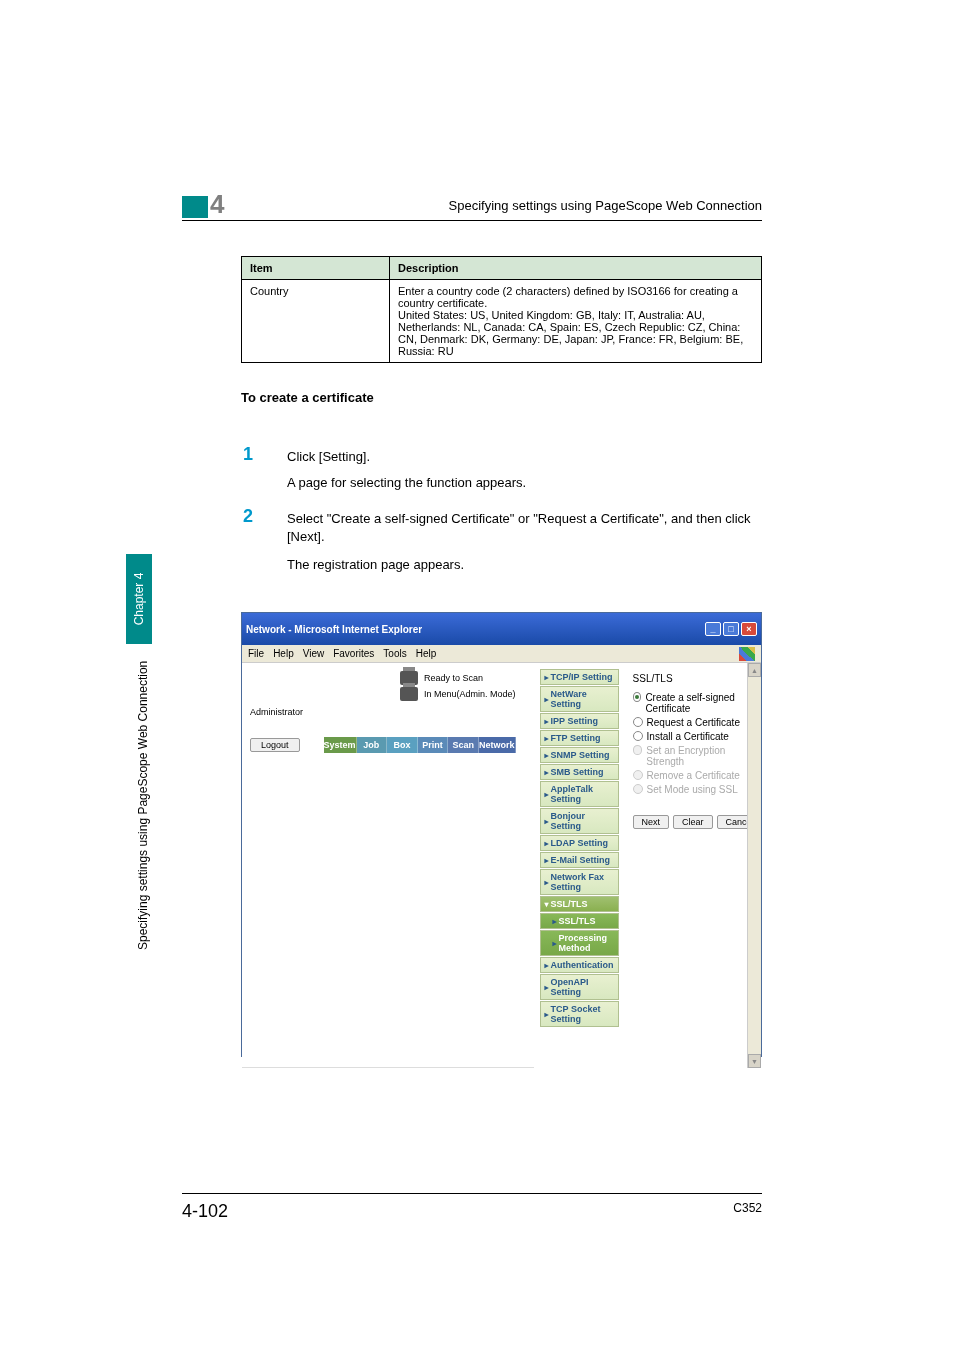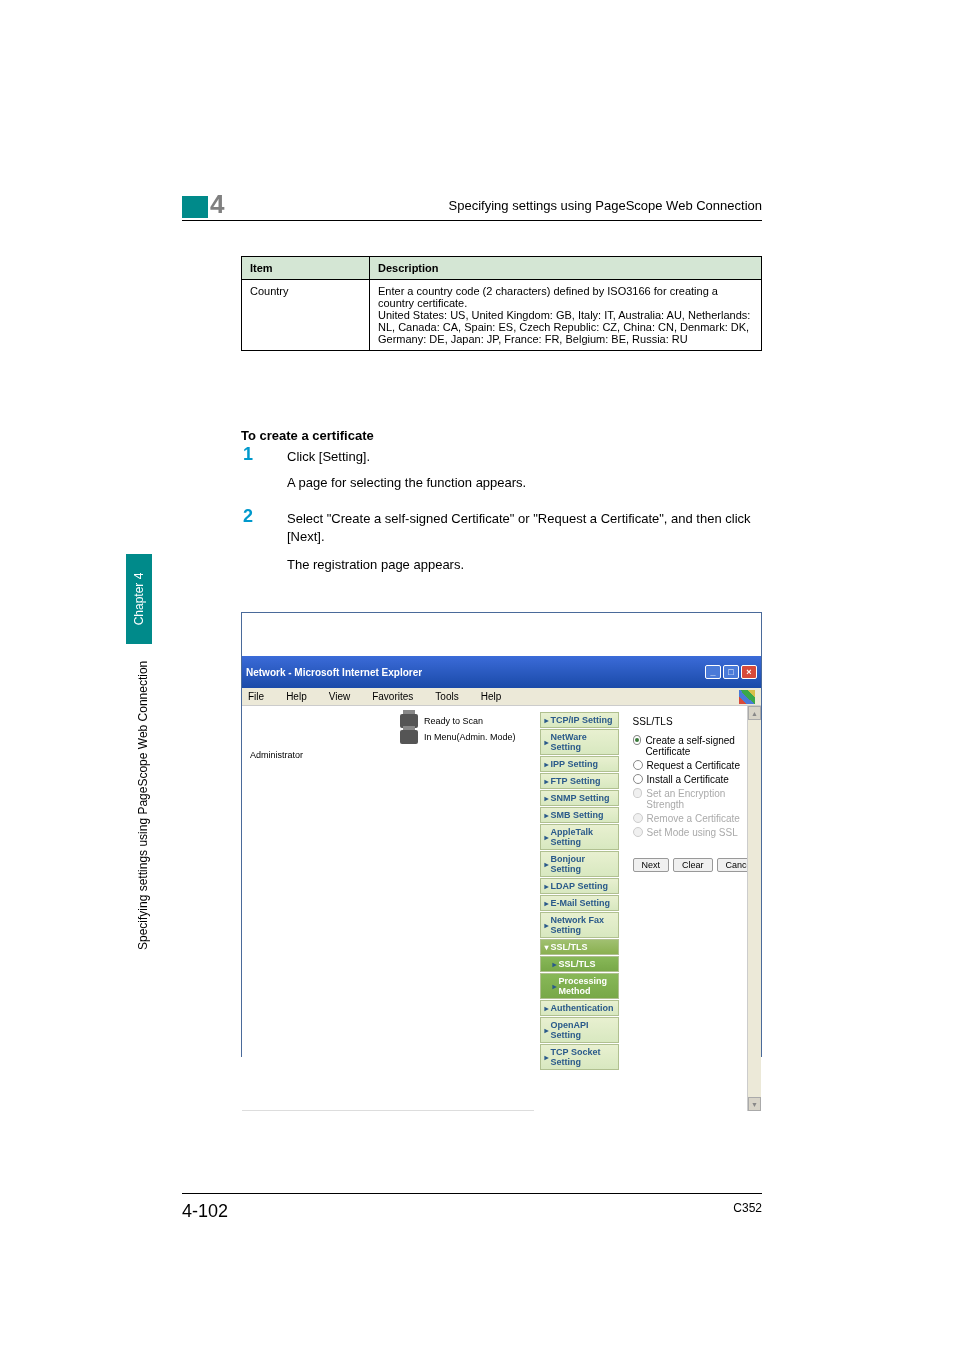--- a/index.html
+++ b/index.html
@@ -141,21 +141,20 @@
   .ss-titlebar {
     height: 20px;
     background: linear-gradient(to bottom, #3b6bd8, #1a4aa8);
     display: flex;
     align-items: center;
     justify-content: space-between;
     padding: 16px 4px;
     color: #fff;
     font-size: 10px;
     font-weight: bold;
-    margin-top: 43px;
   }
   .ss-winbtns { display: flex; gap: 2px; }
   .ss-winbtn {
     width: 16px; height: 14px;
     border: 1px solid #fff;
     border-radius: 2px;
     display: flex; align-items: center; justify-content: center;
     font-size: 9px;
   }
   .ss-min { background: #4a7ad8; }
@@ -165,21 +164,21 @@
     height: 18px;
     background: #ece9d8;
     display: flex;
     align-items: center;
     padding: 0 6px;
     font-size: 10px;
     gap: 12px;
     border-bottom: 1px solid #ccc;
     justify-content: space-between;
   }
-  .ss-menu-items { display: flex; gap: 22px; }
+  .ss-menu-items { display: flex; gap: 9px; }
   .ss-flag {
     width: 16px; height: 14px;
     background: linear-gradient(45deg, #d84a3a 25%, #4a7ad8 25%, #4a7ad8 50%, #3aa84a 50%, #3aa84a 75%, #d8c04a 75%);
   }
   .ss-content {
     display: flex;
     flex-direction: row;
     height: calc(100% - 38px);
     position: relative;
     background: #fff;
@@ -357,32 +356,32 @@
 <body>
 
 <div class="teal-bar"></div>
 <div class="chapter-num">4</div>
 <div class="header-title">Specifying settings using PageScope Web Connection</div>
 <div class="header-rule"></div>
 
 <table class="table1">
   <tbody>
       <tr>
-    <th style="width:128px">Item</th>
+    <th style="width:148px">Item</th>
     <th>Description</th>
   </tr>
   <tr>
     <td>Country</td>
     <td style="white-space:pre-line">Enter a country code (2 characters) defined by ISO3166 for creating a country certificate.
 United States: US, United Kingdom: GB, Italy: IT, Australia: AU, Netherlands: NL, Canada: CA, Spain: ES, Czech Republic: CZ, China: CN, Denmark: DK, Germany: DE, Japan: JP, France: FR, Belgium: BE, Russia: RU</td>
   </tr>
 </tbody>
   </table>
 
-<div class="subheading" style="top:428px">To create a certificate</div>
+<div class="subheading" style="top:390px">To create a certificate</div>
 
 <div class="step-num" style="top:444px">1</div>
 <div class="step-text" style="top:448px">Click [Setting].</div>
 <div class="step-text" style="top:474px">A page for selecting the function appears.</div>
 
 <div class="step-num" style="top:506px">2</div>
 <div class="step-text" style="top:510px">Select "Create a self-signed Certificate" or "Request a Certificate", and then click [Next].</div>
 <div class="step-text" style="top:556px">The registration page appears.</div>
 
 <div class="side-chapter-box">
@@ -419,20 +418,29 @@
     <div class="ss-top-area" style="padding-right:18px">
       <div class="ss-status">
         <div class="ss-printer-icon"></div>
         <span>Ready to Scan</span>
       </div>
       <div class="ss-status">
         <div class="ss-printer-icon"></div>
         <span>In Menu(Admin. Mode)</span>
       </div>
       <div class="ss-admin-label">Administrator</div>
+      <div class="ss-tabs-row">
+        <div class="ss-logout">Logout</div>
+        <div class="ss-tab ss-tab-green">System</div>
+        <div class="ss-tab ss-tab-blue1">Job</div>
+        <div class="ss-tab ss-tab-blue2">Box</div>
+        <div class="ss-tab ss-tab-blue3">Print</div>
+        <div class="ss-tab ss-tab-blue4">Scan</div>
+        <div class="ss-tab ss-tab-blue5">Network</div>
+      </div>
     </div>
     <div class="ss-body" style="padding-right:20px">
       <div class="ss-sidebar">
         <div class="ss-nav-item">TCP/IP Setting</div>
         <div class="ss-nav-item">NetWare Setting</div>
         <div class="ss-nav-item">IPP Setting</div>
         <div class="ss-nav-item">FTP Setting</div>
         <div class="ss-nav-item">SNMP Setting</div>
         <div class="ss-nav-item">SMB Setting</div>
         <div class="ss-nav-item">AppleTalk Setting</div>

